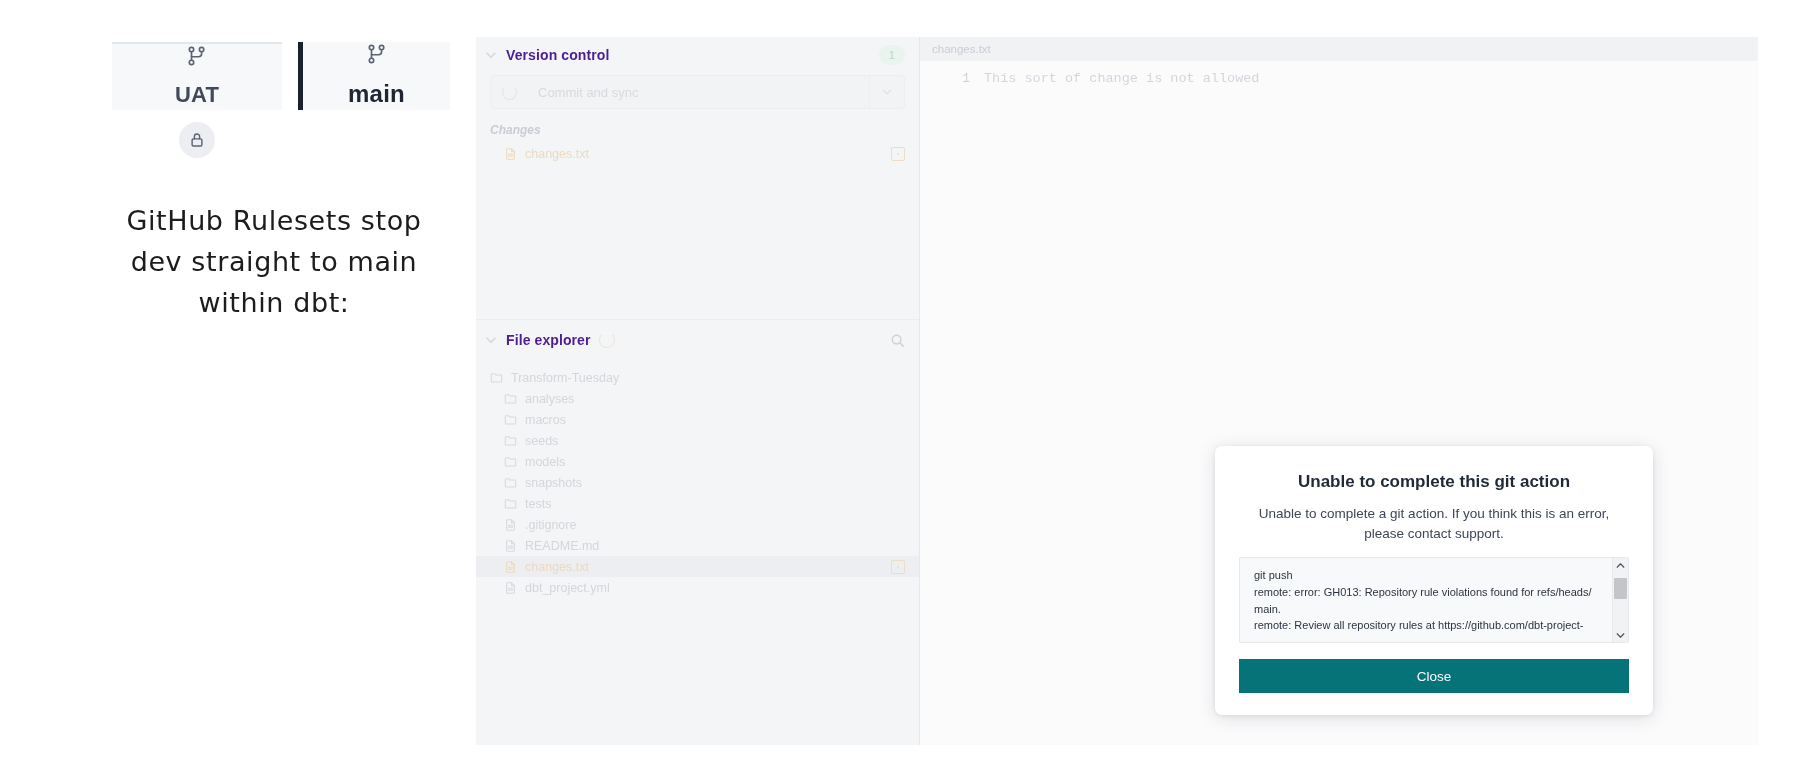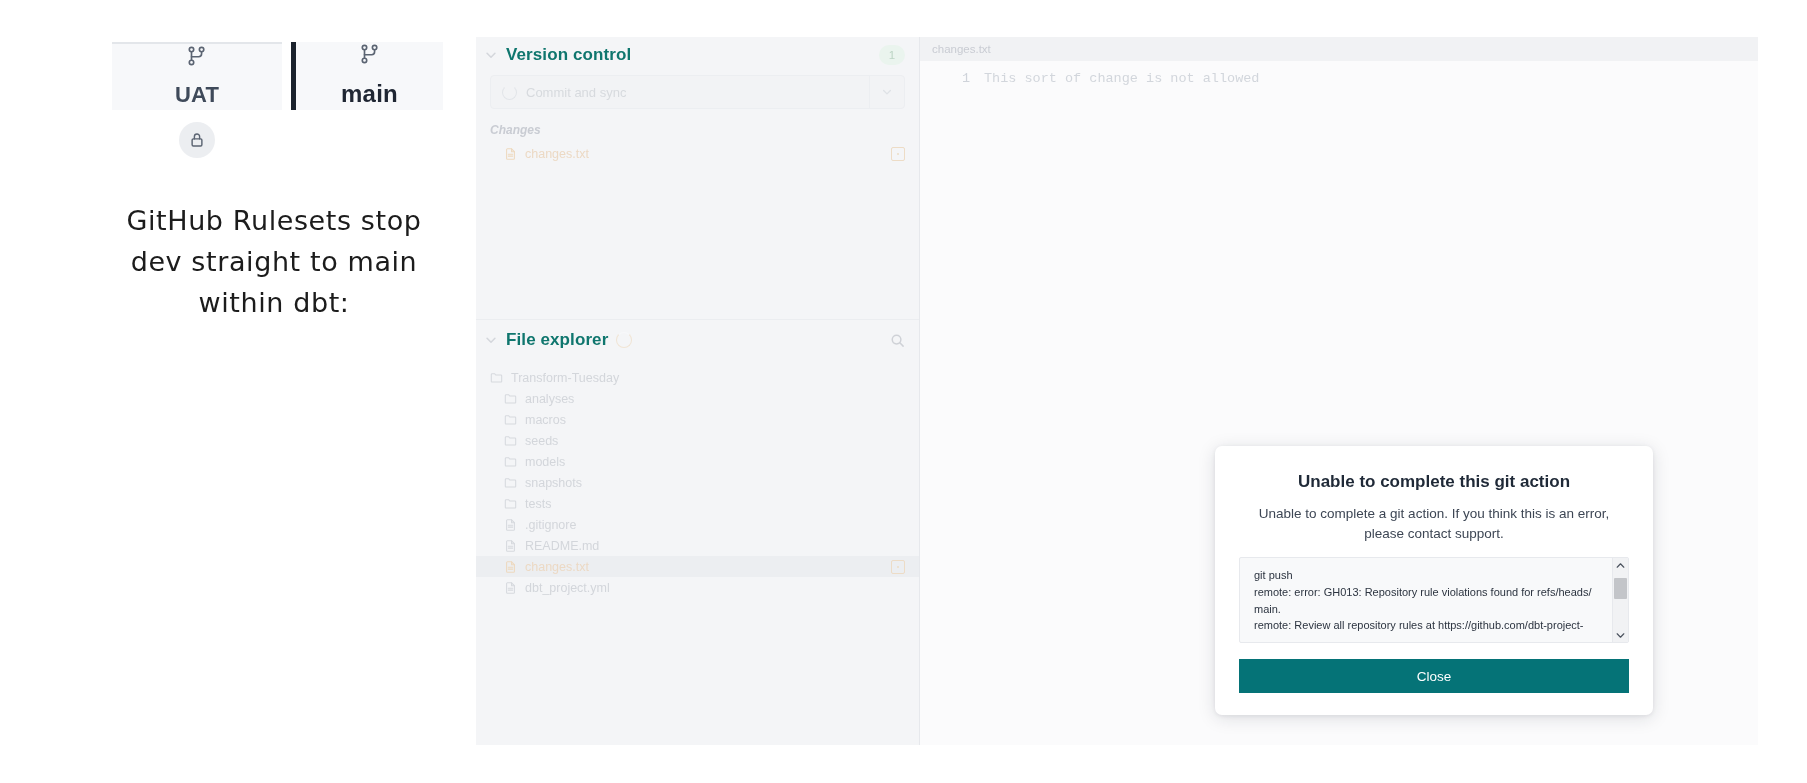--- a/index.html
+++ b/index.html
@@ -34,21 +34,21 @@
     box-sizing: border-box;
     flex-direction: column;
   }
   .branch-tab.uat {
     border-top: 2px solid #e3e6ea;
     width: 170px;
   }
   .branch-tab.main {
     border-left: 5px solid #1b222d;
     width: 152px;
-    margin-left: 9px;
+    margin-left: 16px;
     align-items: center;
   }
   .branch-name {
     font-size: 22px;
     color: #3f4a5a;
     font-weight: 600;
     letter-spacing: .2px;
   }
   .branch-tab.main .branch-name {
     font-size: 24px;
@@ -103,23 +103,23 @@
 
   .panel-head {
     display: flex;
     align-items: center;
     height: 36px;
     padding: 0 14px 0 8px;
     gap: 8px;
   }
   .chevron-sm { width: 14px; height: 14px; flex: none; opacity: .35; }
   .panel-title {
-    font-size: 17px;
+    font-size: 14px;
     font-weight: 700;
-    color: #0f766e;
+    color: #4c1d95;
     letter-spacing: .1px;
   }
   .count-badge {
     margin-left: auto;
     min-width: 26px;
     height: 20px;
     padding: 0 8px;
     border-radius: 10px;
     background: #eaf4ee;
     color: #bcd4c4;
@@ -143,21 +143,21 @@
     display: flex;
     align-items: center;
     border: 1px solid #eceef1;
     border-radius: 4px;
     background: #f2f3f5;
     color: #d7dade;
     font-size: 13px;
   }
   .commit-main {
     flex: 1;
-    display: flex; align-items: center; gap: 9px;
+    display: flex; align-items: center; gap: 21px;
     padding-left: 11px;
   }
   .commit-spin {
     width: 13px; height: 13px; border-radius: 50%;
     border: 1.6px solid #e2e5e9;
     border-top-color: transparent;
     flex: none;
   }
   .commit-caret {
     width: 34px; height: 100%;

